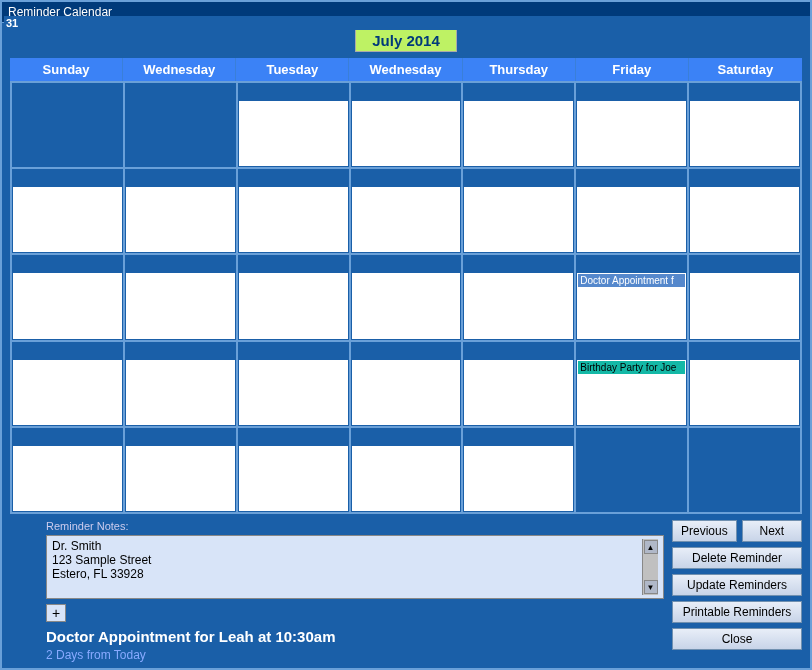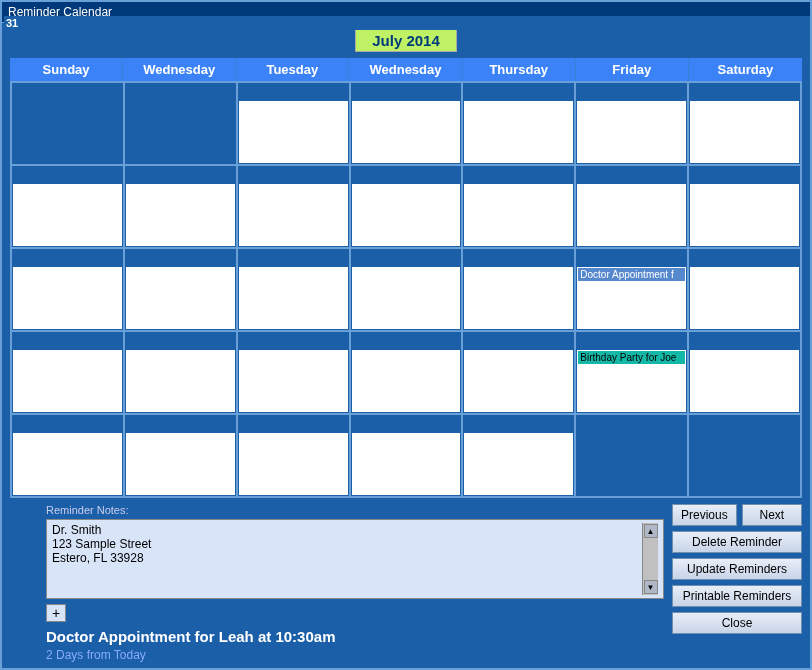--- a/index.html
+++ b/index.html
@@ -129,21 +129,21 @@
       gap: 3px;
       padding-left: 36px;
     }
     .notes-label {
       color: #cce;
       font-size: 11px;
     }
     .notes-box {
       background: #d8e4f8;
       border: 1px solid #888;
-      height: 80px;
+      height: 64px;
       font-size: 12px;
       color: #000;
       padding: 3px 5px;
       position: relative;
       display: flex;
       flex-direction: row;
     }
     .notes-text {
       flex: 1;
       overflow: hidden;

